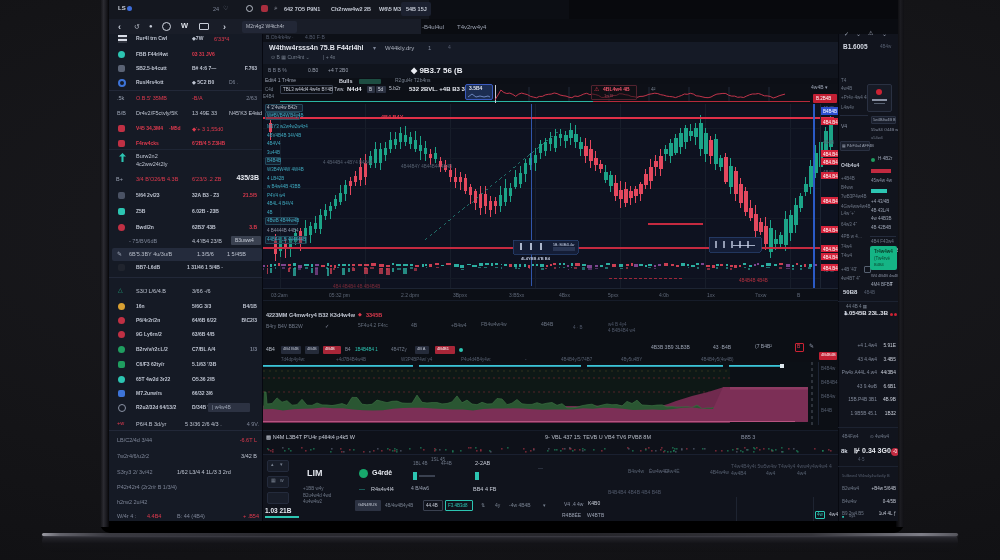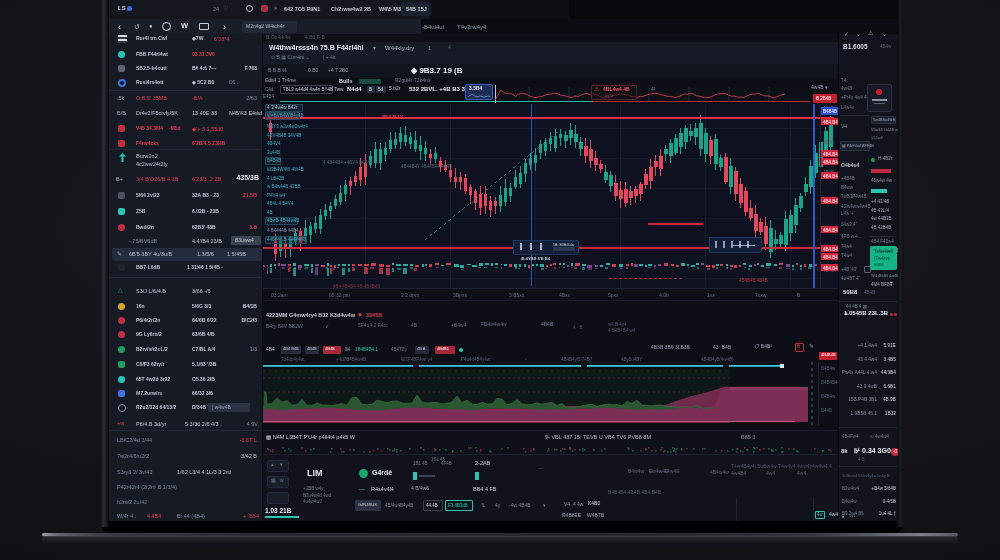--- a/index.html
+++ b/index.html
@@ -180,21 +180,21 @@
 <div class="t" style="left:264px;top:45px;color:#7e8698;font-size:6px;font-weight:400;letter-spacing:0px">▾</div>
 <div class="t" style="left:276px;top:45px;color:#aab0bd;font-size:6px;font-weight:400;letter-spacing:0px">W44kly.dry</div>
 <div class="t" style="left:319px;top:45px;color:#7e8698;font-size:6px;font-weight:400;letter-spacing:0px">1</div>
 <div class="t" style="left:339px;top:45px;color:#565e70;font-size:5px;font-weight:400;letter-spacing:0px">4</div>
 <div class="t" style="left:162px;top:55px;color:#77808f;font-size:5px;font-weight:400;letter-spacing:0px">⊙ B ▦ Curr4nt ⌄</div>
 <div class="t" style="left:214px;top:55px;color:#77808f;font-size:5px;font-weight:400;letter-spacing:0px">| + 4x</div>
 <div class="b" style="left:154px;top:64px;width:575px;height:14px;background:#10141d;border-radius:0px;"></div>
 <div class="t" style="left:159px;top:68px;color:#7d8596;font-size:5px;font-weight:400;letter-spacing:0px">B B B %</div>
 <div class="t" style="left:199px;top:68px;color:#9aa1b0;font-size:5px;font-weight:400;letter-spacing:0px">0.B0</div>
 <div class="t" style="left:219px;top:68px;color:#9aa1b0;font-size:5px;font-weight:400;letter-spacing:0px">+4 7 2B0</div>
-<div class="t" style="left:302px;top:66px;color:#eceef4;font-size:8px;font-weight:700;letter-spacing:0px">◆ 9B3.7 19 (B</div>
+<div class="t" style="left:302px;top:66px;color:#eceef4;font-size:8px;font-weight:700;letter-spacing:0px">◆ 9B3.7 56 (B</div>
 <div class="b" style="left:154px;top:78px;width:575px;height:6px;background:#0c0f16;border-radius:0px;"></div>
 <div class="t" style="left:156px;top:78px;color:#9aa2b2;font-size:5px;font-weight:400;letter-spacing:0px">Edit4 1 Tr4me</div>
 <div class="t" style="left:230px;top:78px;color:#d0d4de;font-size:5.5px;font-weight:700;letter-spacing:0px">Bulls</div>
 <div class="b" style="left:250px;top:79px;width:22px;height:5px;background:#1d4d42;border-radius:1px;"></div>
 <div class="t" style="left:286px;top:78px;color:#77808f;font-size:5px;font-weight:400;letter-spacing:0px">R2gul4r T2b4ns</div>
 <div class="b" style="left:154px;top:84px;width:575px;height:20px;background:#0d1017;border-radius:0px;"></div>
 <div class="b" style="left:171px;top:85px;width:53px;height:9px;background:transparent;border:1px solid #3a4150;border-radius:1px;"></div>
 <div class="t" style="left:174px;top:87px;color:#c5cad6;font-size:4.5px;font-weight:400;letter-spacing:0px">TBL3 w44d4 4w4n BY4B Tww.</div>
 <div class="t" style="left:156px;top:87px;color:#77808f;font-size:4.5px;font-weight:400;letter-spacing:0px">C4d</div>
 <div class="t" style="left:154px;top:94px;color:#77808f;font-size:4.5px;font-weight:400;letter-spacing:0px">E4B4</div>

